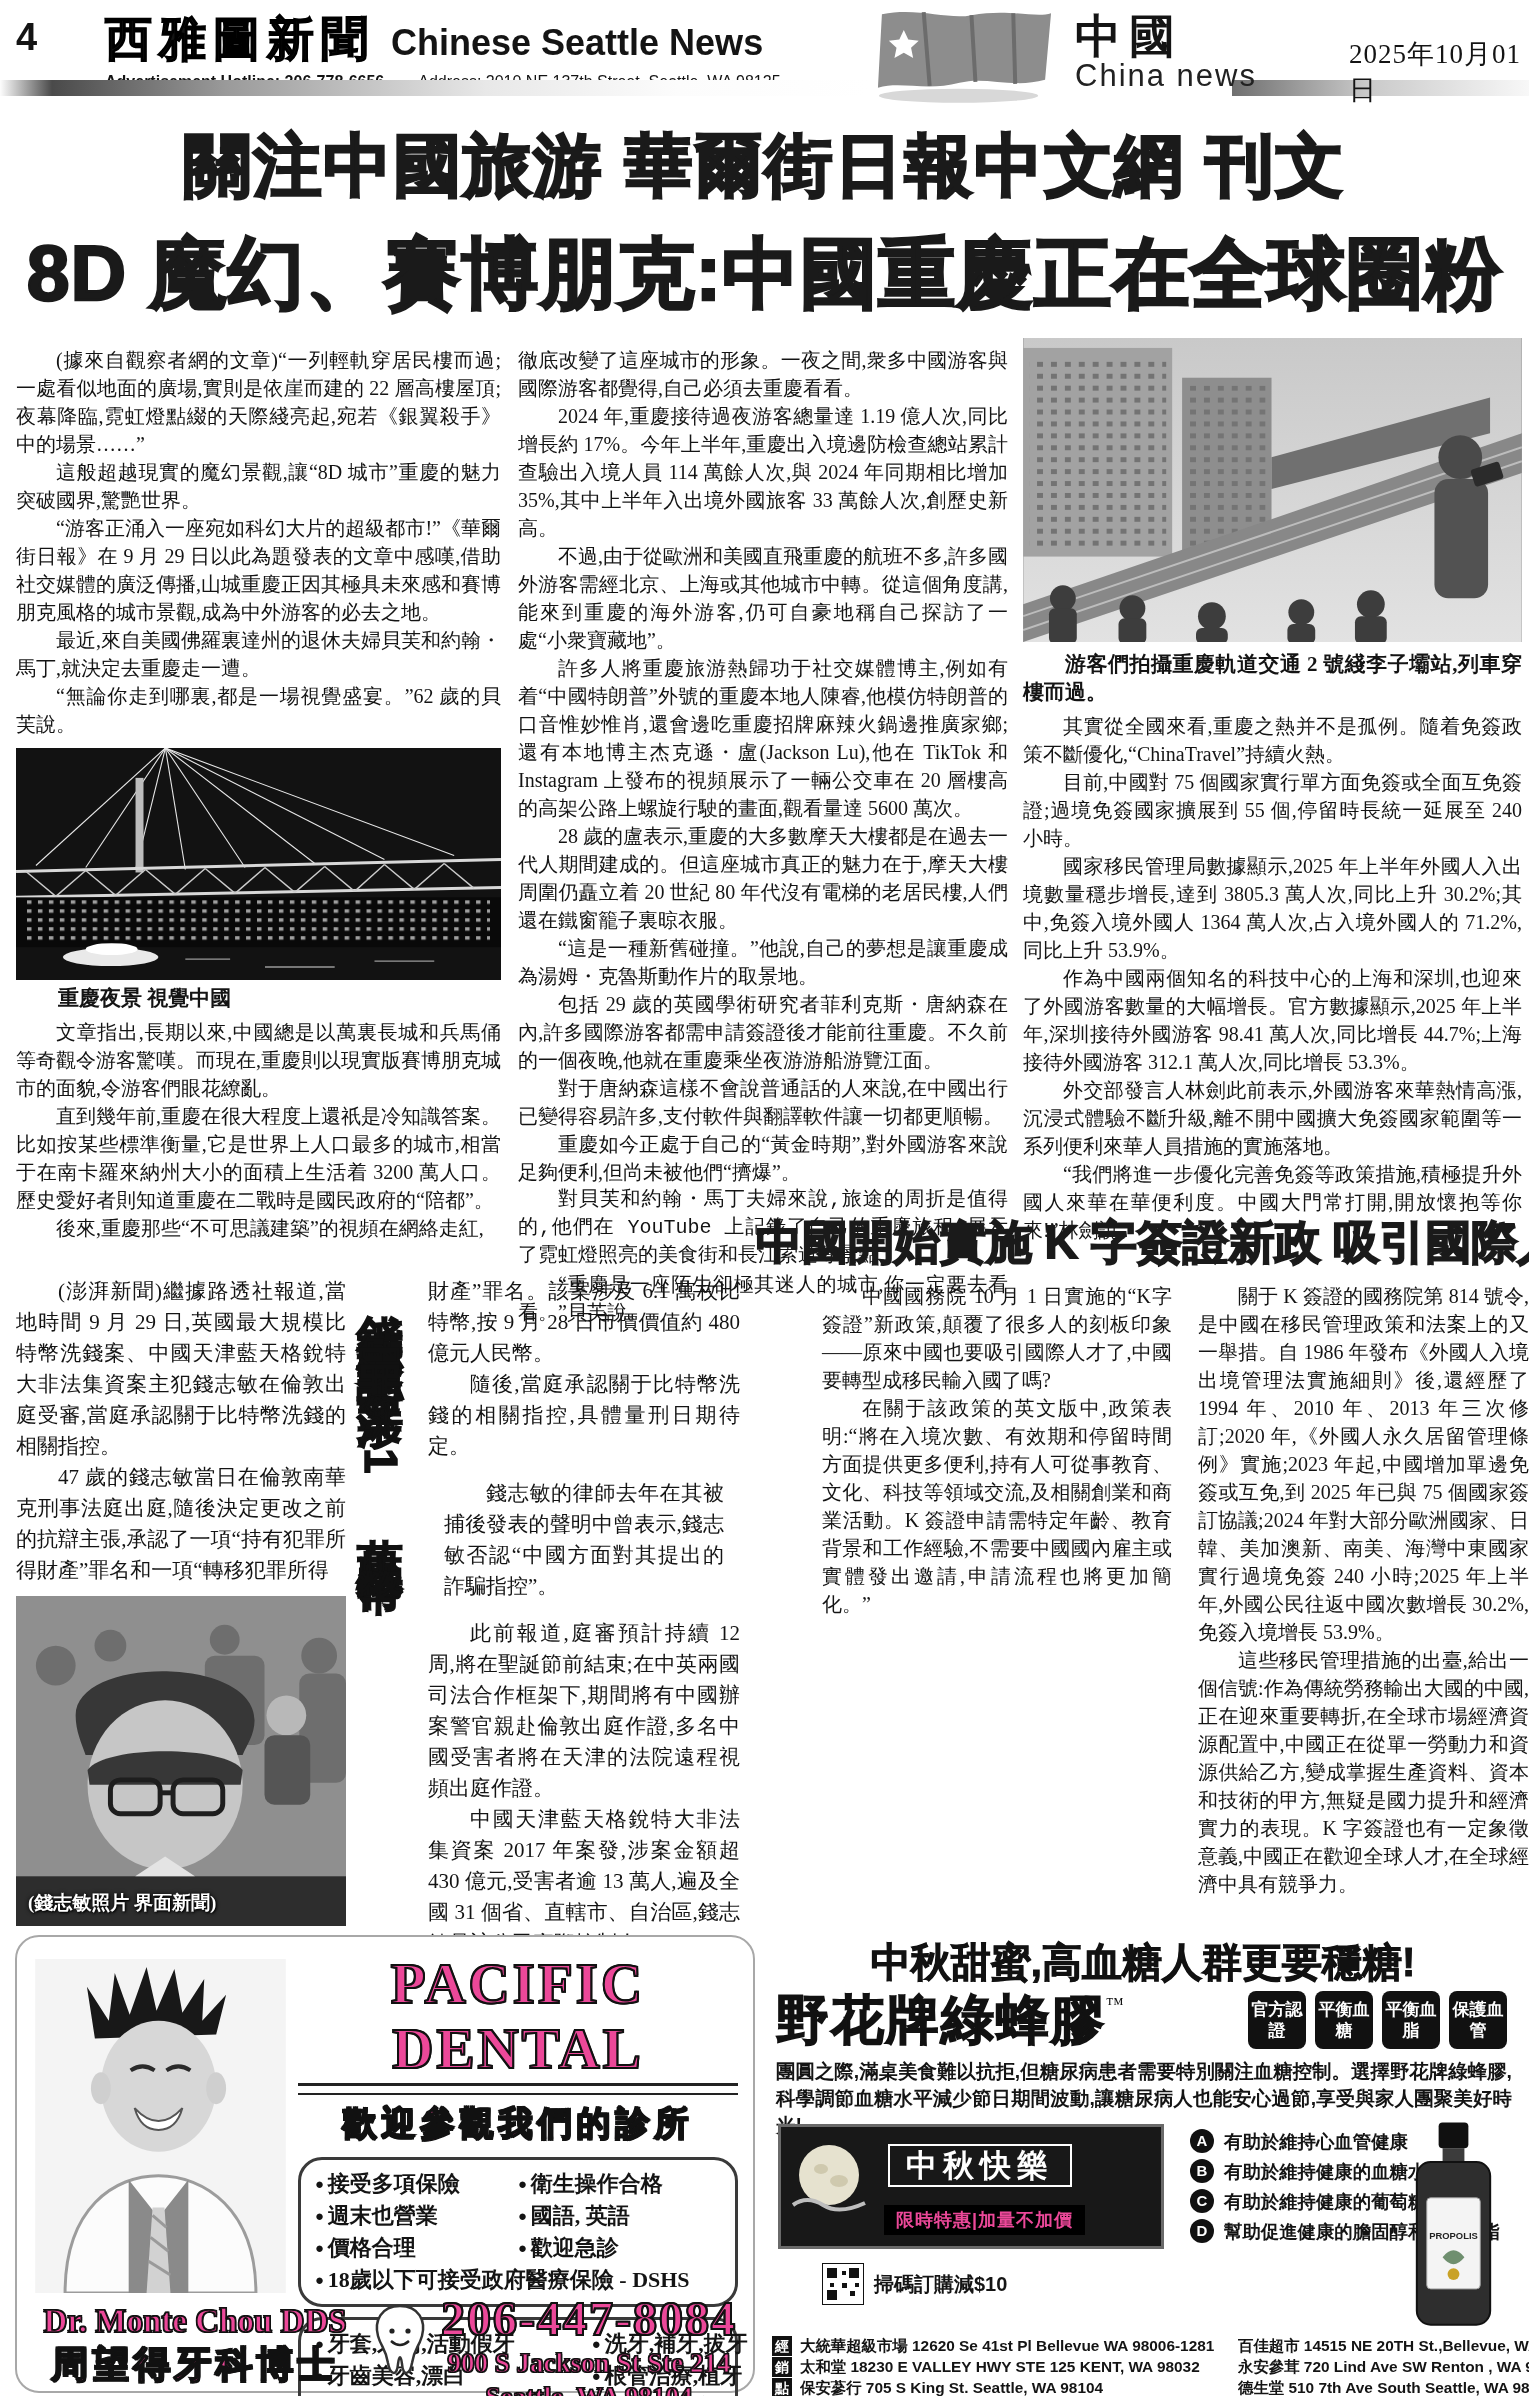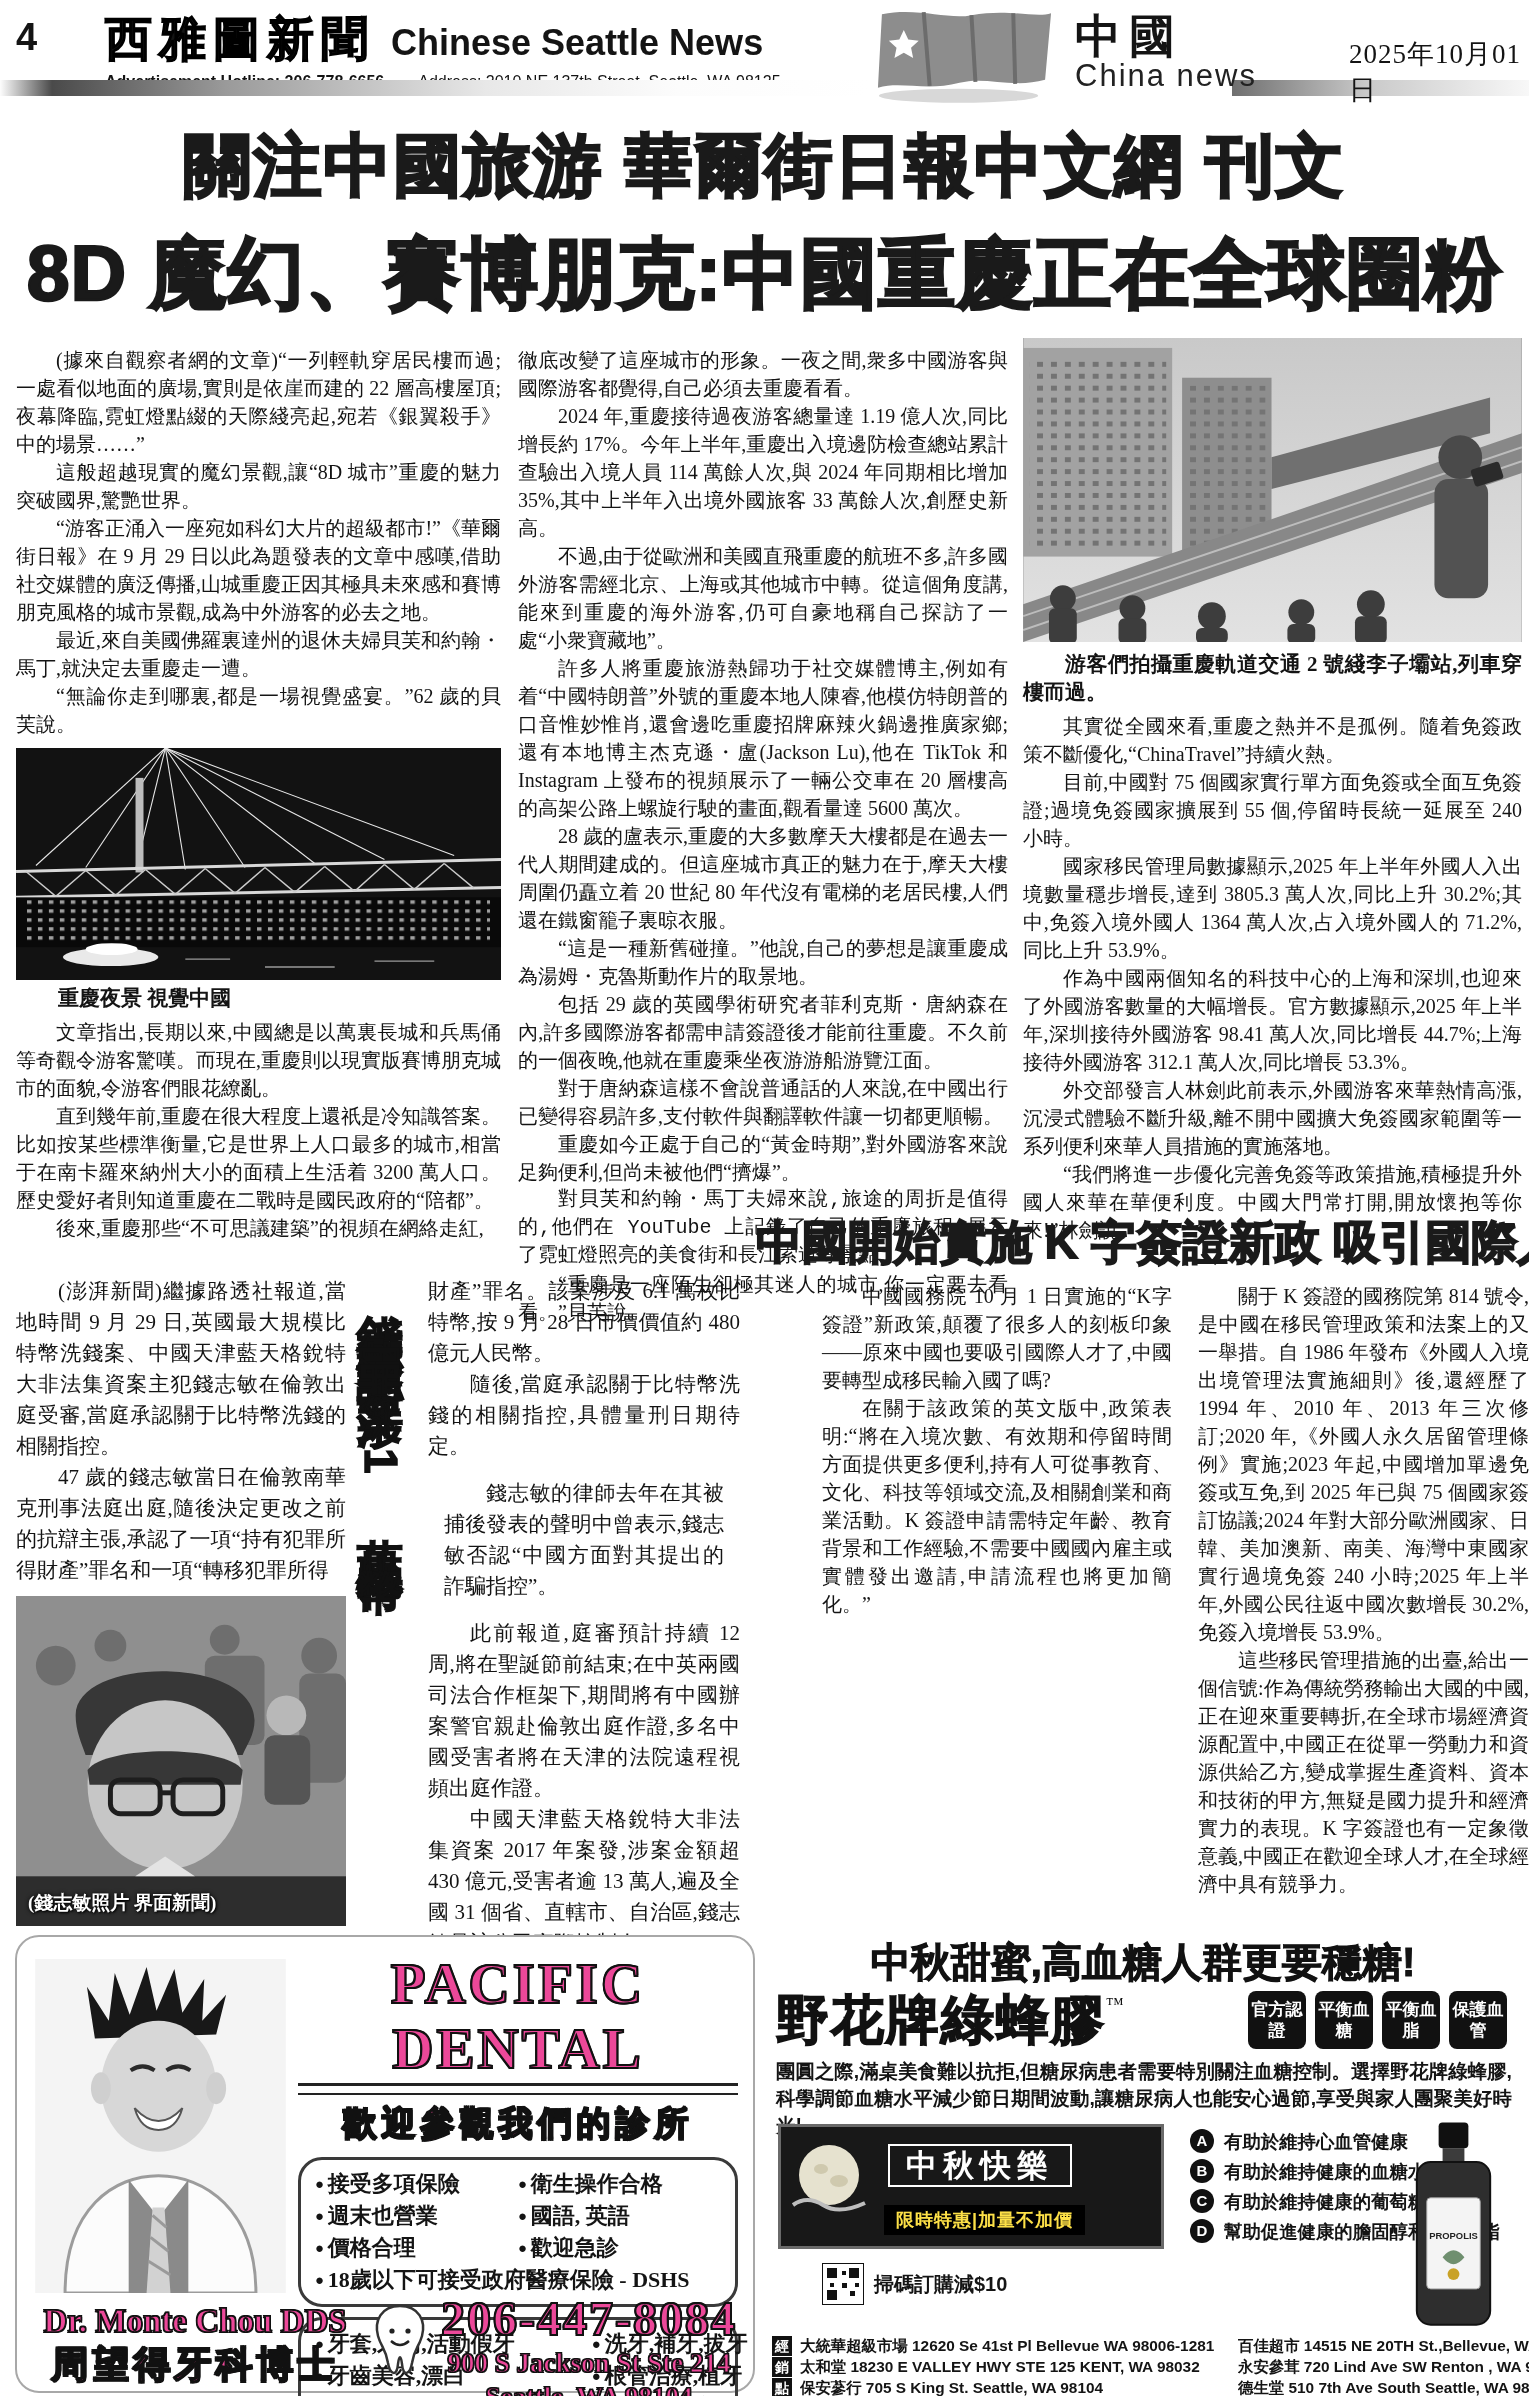--- a/index.html
+++ b/index.html
@@ -61,21 +61,21 @@
              -webkit-text-stroke:1px #111;white-space:nowrap;}
   .prop-brand{font-size:53px;font-weight:900;letter-spacing:2px;-webkit-text-stroke:1.5px #111;white-space:nowrap;}
   .tm{font-size:18px;vertical-align:28px;}
   .badge{width:58px;height:58px;background:#111;color:#fff;border-radius:8px;display:flex;align-items:center;
          justify-content:center;text-align:center;font-family:"Liberation Sans",sans-serif;font-weight:bold;
          font-size:17px;line-height:1.25;word-break:break-all;padding:3px;box-sizing:border-box;}
   .badges{display:flex;gap:9px;}
   .prop-body{font-family:"Liberation Sans",sans-serif;font-weight:bold;font-size:19.4px;line-height:27px;text-align:justify;}
   .prop-banner{background:#181818;border:3px solid #6a6a6a;box-sizing:border-box;color:#fff;}
   .banner-title{border:2px solid #fff;padding:2px 16px;font-size:31px;font-weight:bold;letter-spacing:6px;}
-  .banner-sub{background:#000;color:#fde047;font-family:"Liberation Sans",sans-serif;font-weight:bold;
+  .banner-sub{background:#000;color:#ec4899;font-family:"Liberation Sans",sans-serif;font-weight:bold;
               font-size:18px;padding:3px 12px;letter-spacing:1px;}
   .blt{width:24px;height:24px;border-radius:50%;background:#111;color:#fff;font-family:"Liberation Sans",sans-serif;
        font-weight:bold;font-size:15px;text-align:center;line-height:24px;flex:0 0 24px;}
   .benefit{display:flex;align-items:center;gap:10px;font-family:"Liberation Sans",sans-serif;
            font-weight:bold;font-size:18.4px;height:22px;}
   .scan-note{font-family:"Liberation Sans",sans-serif;font-weight:bold;font-size:20px;}
   .ret-row{display:flex;align-items:center;gap:8px;font-family:"Liberation Sans",sans-serif;
            font-weight:bold;font-size:15.4px;height:18px;white-space:nowrap;}
   .ret-tag{width:20px;height:20px;background:#111;color:#fff;text-align:center;line-height:20px;
            font-size:14px;flex:0 0 20px;}

